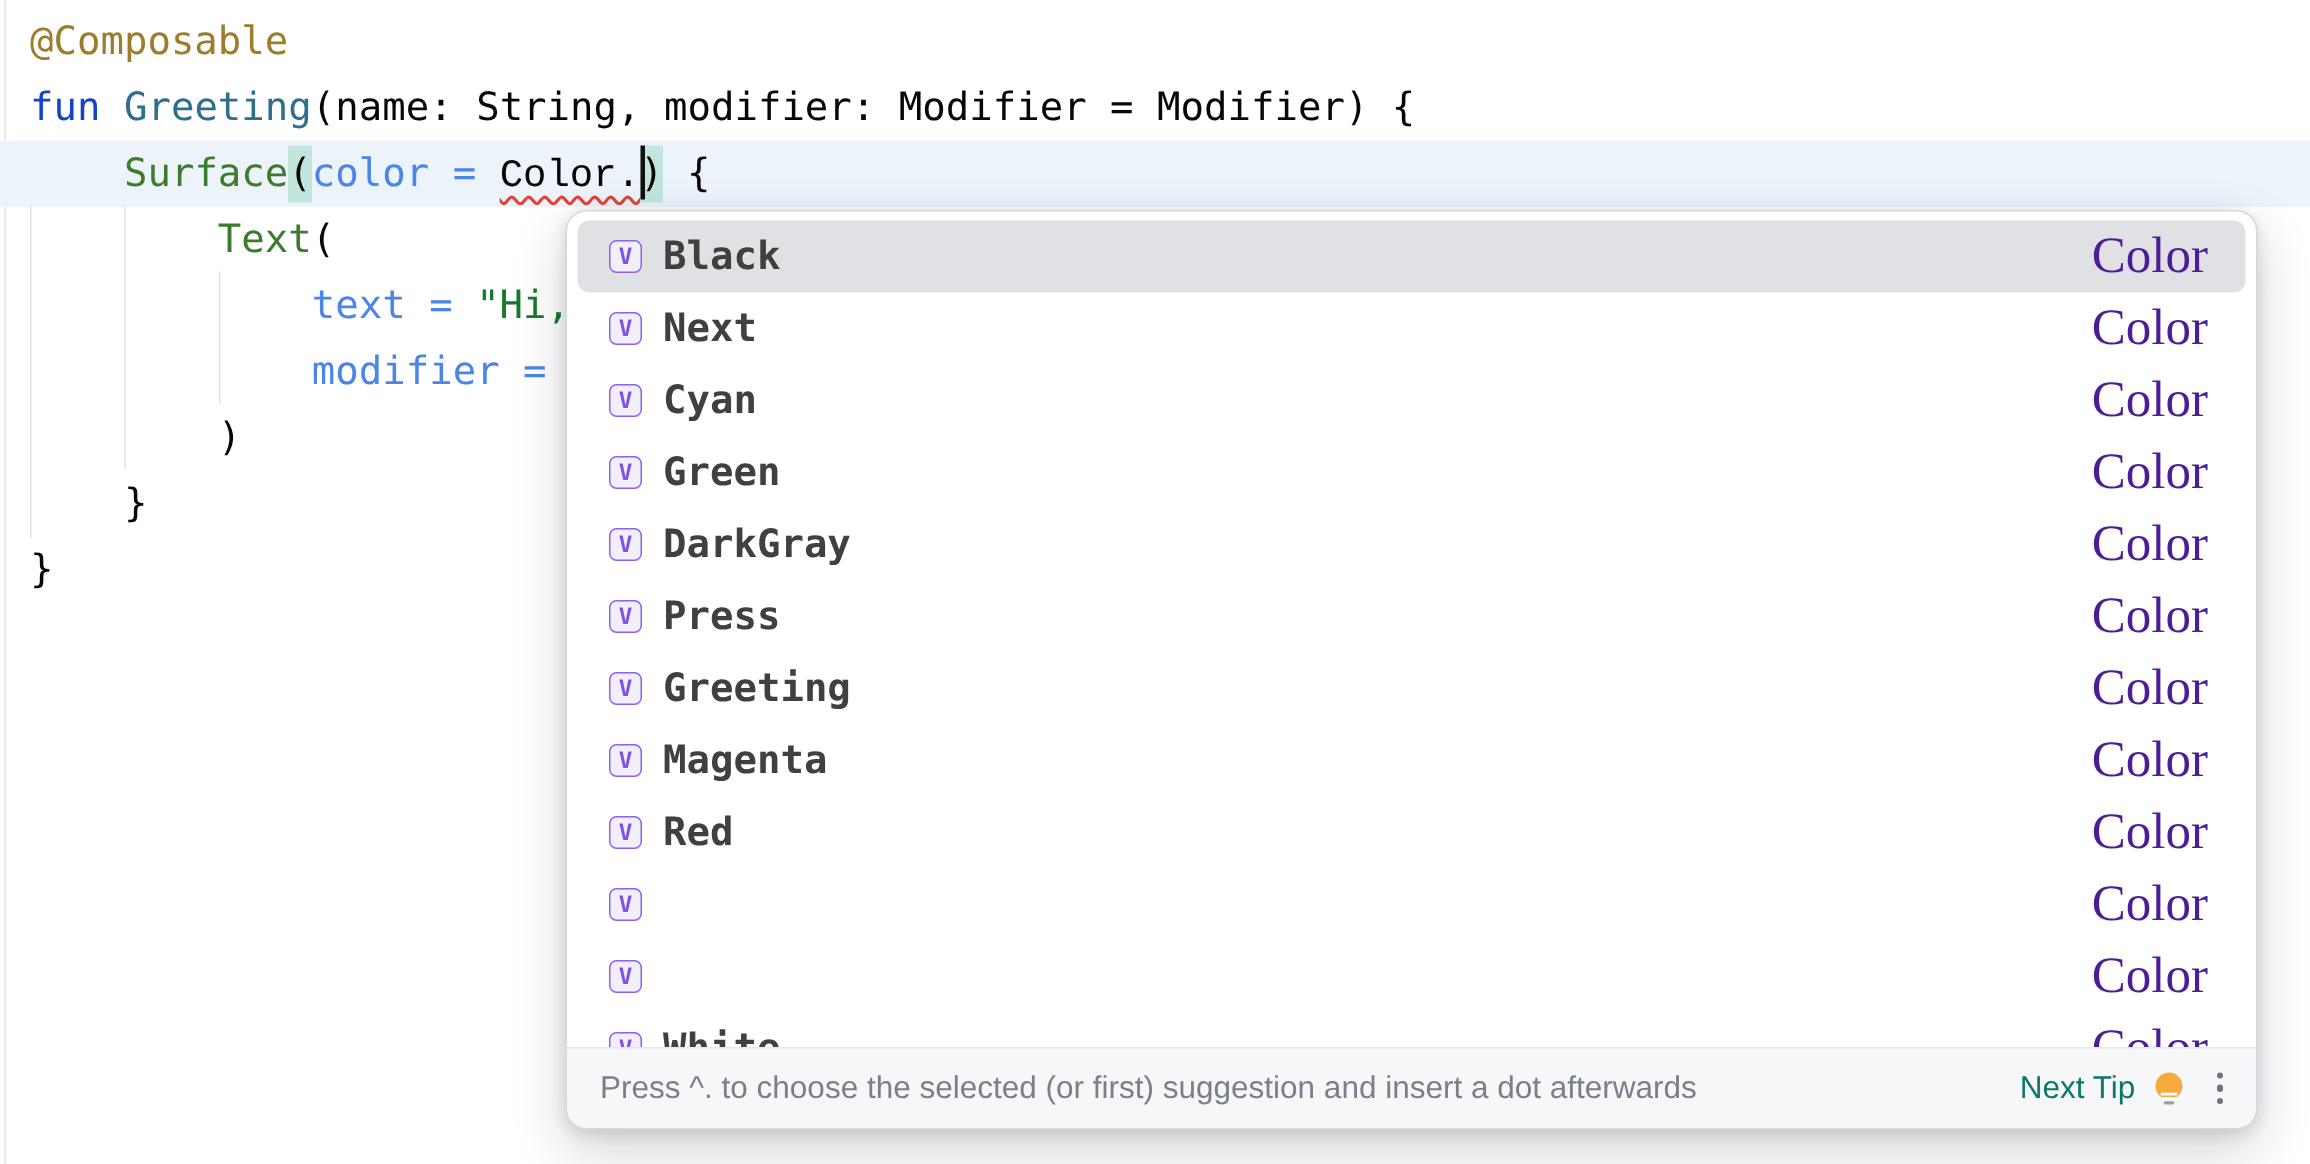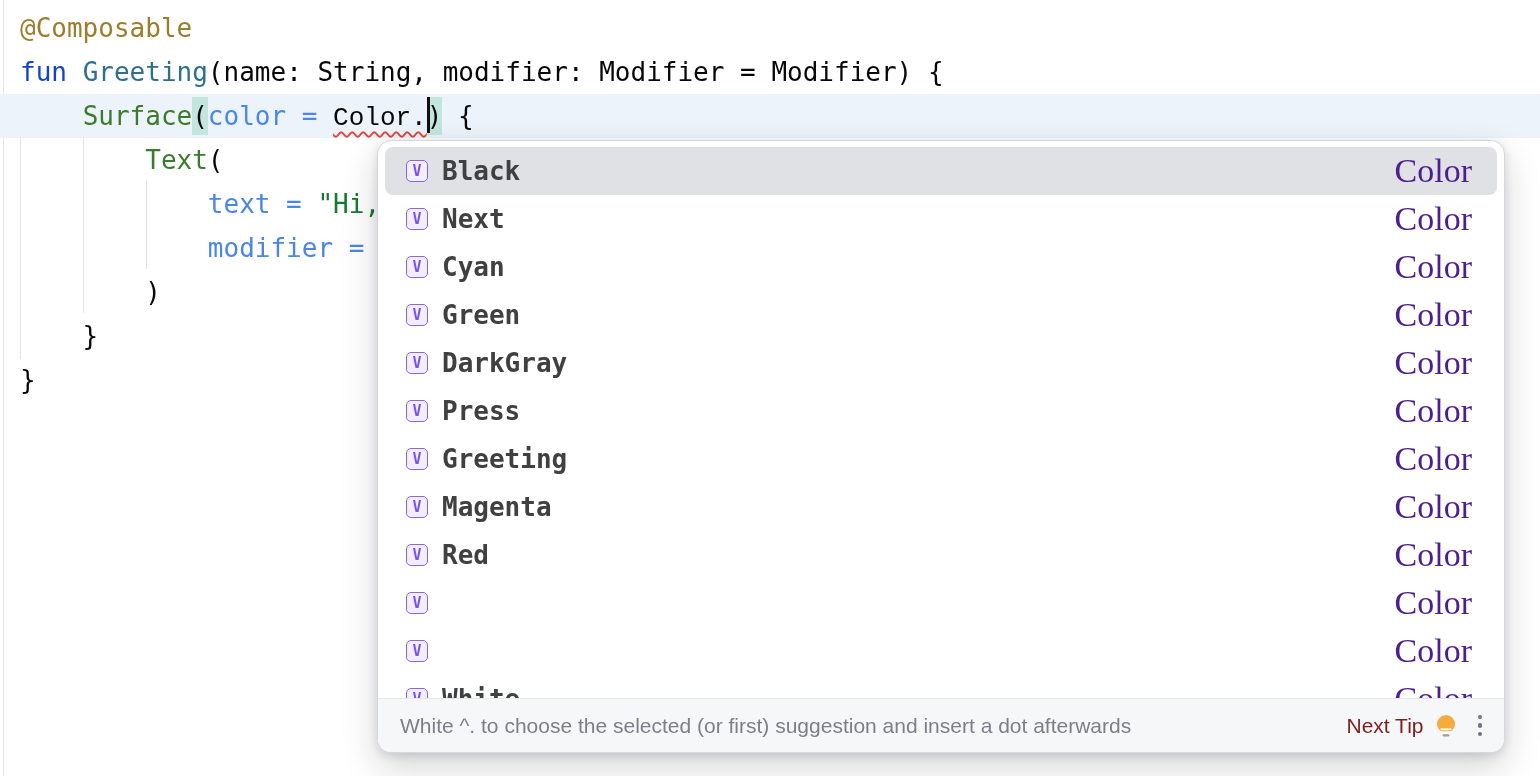--- a/index.html
+++ b/index.html
@@ -78,21 +78,21 @@
   .hint-bar {
     position: absolute; left: 0; right: 0; bottom: 0; height: 54px;
     background: #F6F7F8;
     border-top: 1px solid #E7E8EB;
     display: flex; align-items: center;
     padding: 0 20px 0 22px;
     box-sizing: border-box;
     font-size: 21px;
   }
   .hint-text { color: #7B7F89; }
-  .next-tip { color: #7f1d1d; margin-left: auto; cursor: pointer; }
+  .next-tip { color: #0f766e; margin-left: auto; cursor: pointer; }
   .bulb { margin-left: 9px; flex: none; }
   .kebab { margin-left: 17px; display: flex; flex-direction: column; gap: 4px; padding: 2px; }
   .kebab i { width: 4.5px; height: 4.5px; border-radius: 50%; background: #6F737E; }
 </style>
 </head>
 <body>
 
 <div class="stage">
 
   <div class="editor">
@@ -160,21 +160,21 @@
           <span class="item-type">Color</span>
         </div>
         <div class="item">
           <span class="value-icon">V</span>
           <span class="item-label">White</span>
           <span class="item-type">Color</span>
         </div>
       </div>
 
     <div class="hint-bar">
-      <span class="hint-text">White ^. to choose the selected (or first) suggestion and insert a dot afterwards</span>
+      <span class="hint-text">Press ^. to choose the selected (or first) suggestion and insert a dot afterwards</span>
       <span class="next-tip">Next Tip</span>
       <svg class="bulb" width="26" height="26" viewBox="0 0 26 26">
         <circle cx="13" cy="11" r="9" fill="#F5AB3D"></circle>
         <rect x="7.5" y="15.4" width="11" height="1.9" fill="#FFFFFF"></rect>
         <rect x="8.5" y="18.4" width="9" height="1.9" fill="#FFFFFF"></rect>
         <rect x="9.5" y="21.2" width="7" height="2.2" rx="1.1" fill="#9A9DA6"></rect>
       </svg>
       <div class="kebab">
           <i></i>
           <i></i>

